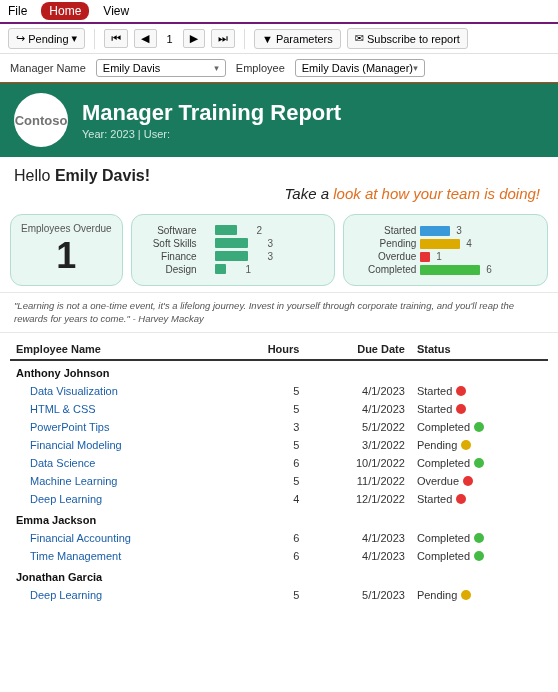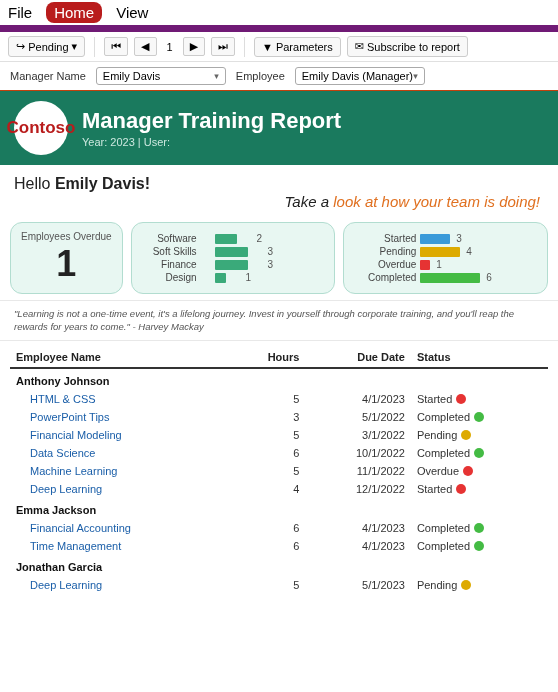--- a/index.html
+++ b/index.html
@@ -1,39 +1,39 @@
 <!DOCTYPE html>
 <html><head>
   <meta charset="utf-8">
   <style>
     * { box-sizing: border-box; margin: 0; padding: 0; }
     body { font-family: 'Segoe UI', Arial, sans-serif; font-size: 12px; background: #fff; width: 558px; min-height: 692px; overflow-x: hidden; }
 
     
-    .menu-bar { display: flex; align-items: center; padding: 2px 8px; background: #fff; border-bottom: 7px solid #701a75; font-size: 15px; }
+    .menu-bar { display: flex; align-items: center; padding: 2px 8px; background: #fff; border-bottom: 2px solid #701a75; font-size: 12px; }
     .menu-bar span { margin-right: 14px; cursor: pointer; }
     .menu-bar span.active { color: #fff; background: #b91c1c; padding: 2px 8px; border-radius: 8px; }
 
     
     .toolbar { display: flex; align-items: center; padding: 4px 8px; background: #fff; border-bottom: 1px solid #e0e0e0; gap: 6px; }
     .toolbar-btn { display: flex; align-items: center; gap: 3px; padding: 3px 7px; border: 1px solid #ccc; border-radius: 3px; cursor: pointer; font-size: 11px; background: #f8f8f8; }
     .toolbar-sep { width: 1px; height: 20px; background: #ddd; margin: 0 3px; }
     .nav-btn { padding: 2px 6px; border: 1px solid #ccc; border-radius: 2px; cursor: pointer; font-size: 11px; background: #f8f8f8; }
     .page-num { font-size: 11px; margin: 0 4px; }
 
     
     .filters-row { display: flex; align-items: center; padding: 5px 10px; background: #fff; border-bottom: 1px solid #c2410c; gap: 10px; }
     .filter-label { font-size: 11px; color: #333; }
     .filter-select { display: flex; align-items: center; border: 1px solid #aaa; border-radius: 3px; padding: 2px 6px; background: #fff; font-size: 11px; min-width: 130px; cursor: pointer; }
     .filter-select .arrow { margin-left: auto; font-size: 9px; color: #666; }
 
     
     .header-banner { background: #1a7a5e; display: flex; align-items: center; padding: 10px 14px; }
     .logo-circle { width: 54px; height: 54px; background: #fff; border-radius: 50%; display: flex; align-items: center; justify-content: center; margin-right: 14px; flex-shrink: 0; }
-    .logo-text { font-size: 17px; font-weight: bold; color: #b91c1c; }
+    .logo-text { font-size: 13px; font-weight: bold; color: #737373; }
     .banner-title { color: #fff; font-size: 22px; font-weight: bold; }
     .banner-sub { color: #cce8df; font-size: 11px; margin-top: 2px; }
 
     
     .hello-section { padding: 10px 18px 4px 14px; }
     .hello-text { font-size: 16px; color: #222; }
     .hello-text strong { font-weight: bold; }
     .tagline { text-align: right; font-size: 15px; color: #e07020; font-style: italic; font-weight: 500; margin-bottom: 8px; }
     .tagline span.black { color: #222; }
 
@@ -44,21 +44,21 @@
 
     .overdue-card { min-width: 100px; text-align: center; }
     .overdue-card .card-title { font-size: 10px; color: #555; margin-bottom: 4px; }
     .overdue-card .big-num { font-size: 36px; font-weight: bold; color: #222; line-height: 1; }
 
     .gauge-card { min-width: 110px; text-align: center; }
     .gauge-card .card-title { font-size: 10px; color: #555; margin-bottom: 2px; }
     .gauge-val { font-size: 14px; font-weight: bold; color: #333; margin-top: 2px; }
 
     .category-card { flex: 1; font-size: 10px; }
-    .cat-row { display: flex; align-items: center; margin: 2px 0; gap: 18px; }
+    .cat-row { display: flex; align-items: flex-start; margin: 2px 0; gap: 18px; }
     .cat-label { width: 55px; color: #444; text-align: right; }
     .cat-bar { height: 10px; background: #3aaa7a; border-radius: 1px; }
     .cat-num { color: #555; margin-left: 2px; }
 
     .status-card { flex: 1; font-size: 10px; }
     .status-row { display: flex; align-items: center; margin: 2px 0; gap: 4px; }
     .status-label { width: 62px; color: #444; text-align: right; }
     .status-bar { height: 10px; border-radius: 1px; }
     .status-num { color: #555; margin-left: 2px; }
 
@@ -215,20 +215,31 @@
         <th class="right">Hours</th>
         <th class="right">Due Date</th>
         <th>Status</th>
       </tr>
     </thead>
     <tbody id="table-body">
     <tr class="employee-name-row">
           <td colspan="4">Anthony Johnson</td>
         </tr>
         <tr class="course-row">
+          <td>Data Visualization</td>
+          <td class="right">5</td>
+          <td class="right">4/1/2023</td>
+          <td>
+            <div class="status-cell">
+              <span>Started</span>
+              <span class="status-dot dot-red"></span>
+            </div>
+          </td>
+        </tr>
+        <tr class="course-row">
           <td>HTML &amp; CSS</td>
           <td class="right">5</td>
           <td class="right">4/1/2023</td>
           <td>
             <div class="status-cell">
               <span>Started</span>
               <span class="status-dot dot-red"></span>
             </div>
           </td>
         </tr>

